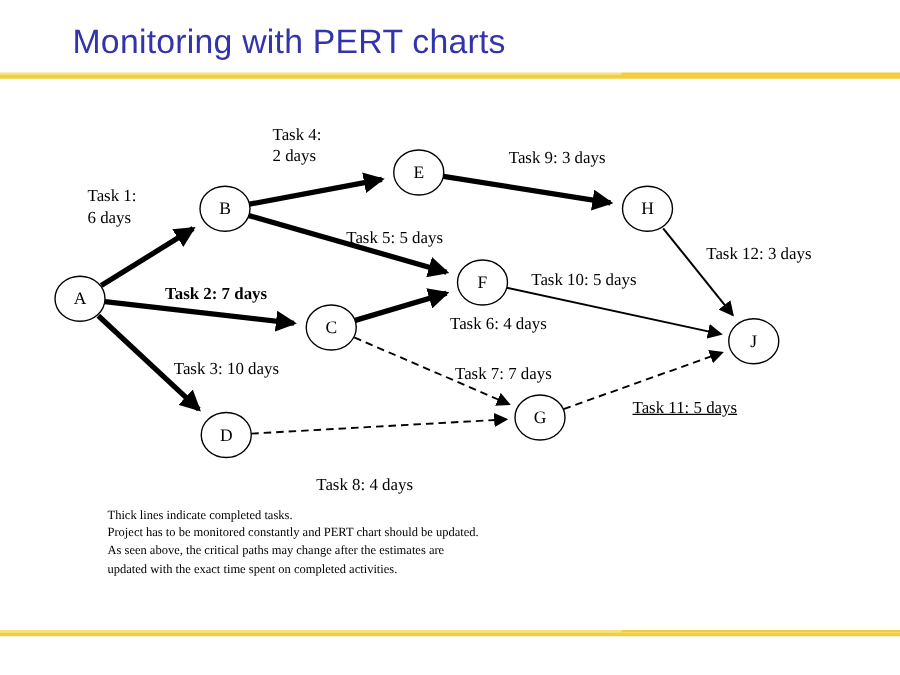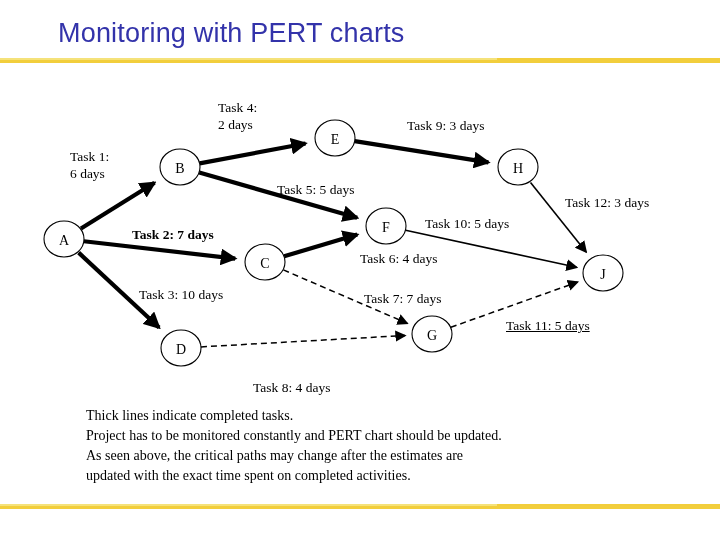--- a/index.html
+++ b/index.html
@@ -119,21 +119,21 @@
   .edge-label.two-line {
     white-space: normal;
   }
   
   #caption {
     position: absolute;
     left: 86px;
     top: 406px;
     width: 600px;
     font-family: "Liberation Serif", serif;
-    font-size: 14px;
+    font-size: 10px;
     color: #000000;
     line-height: 1.42;
   }
   #caption .cap-line { display: block; white-space: nowrap; }
 </style>
 </head>
 <body>
 
 <div id="slide">
 

